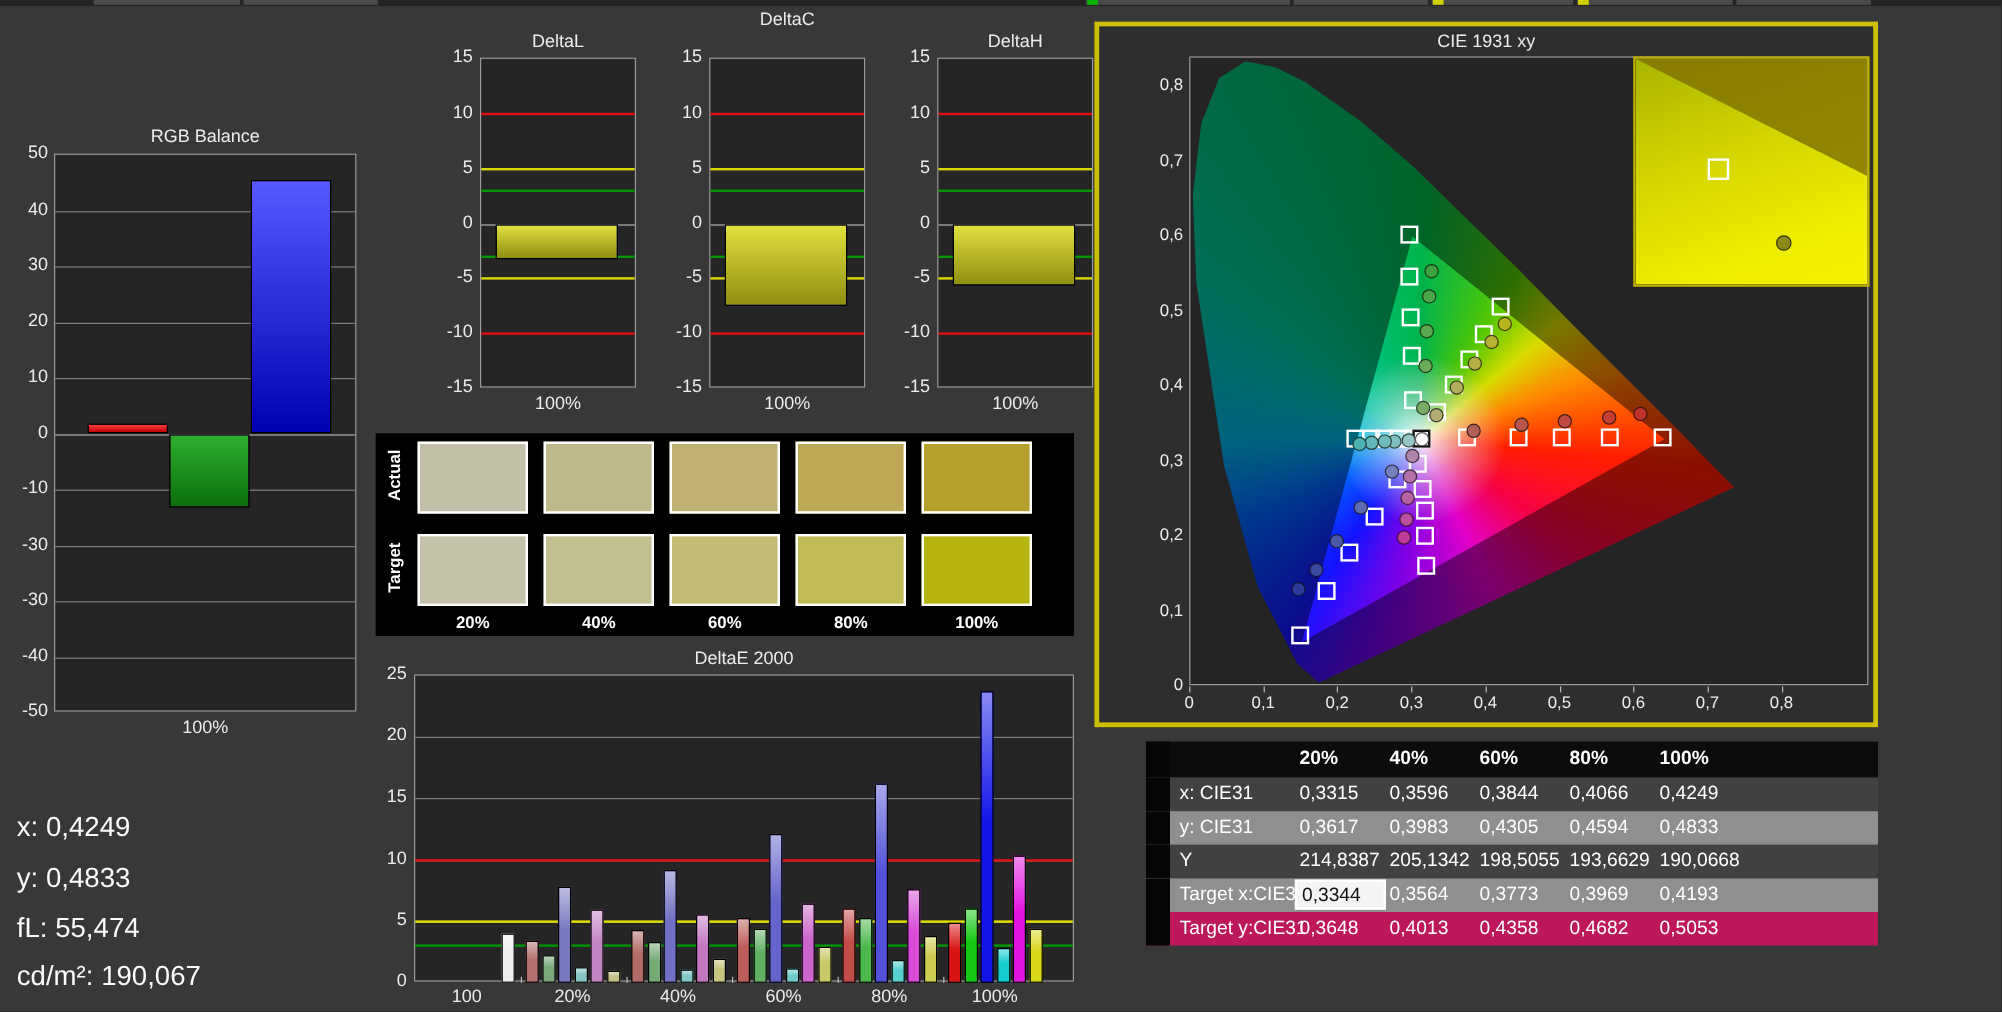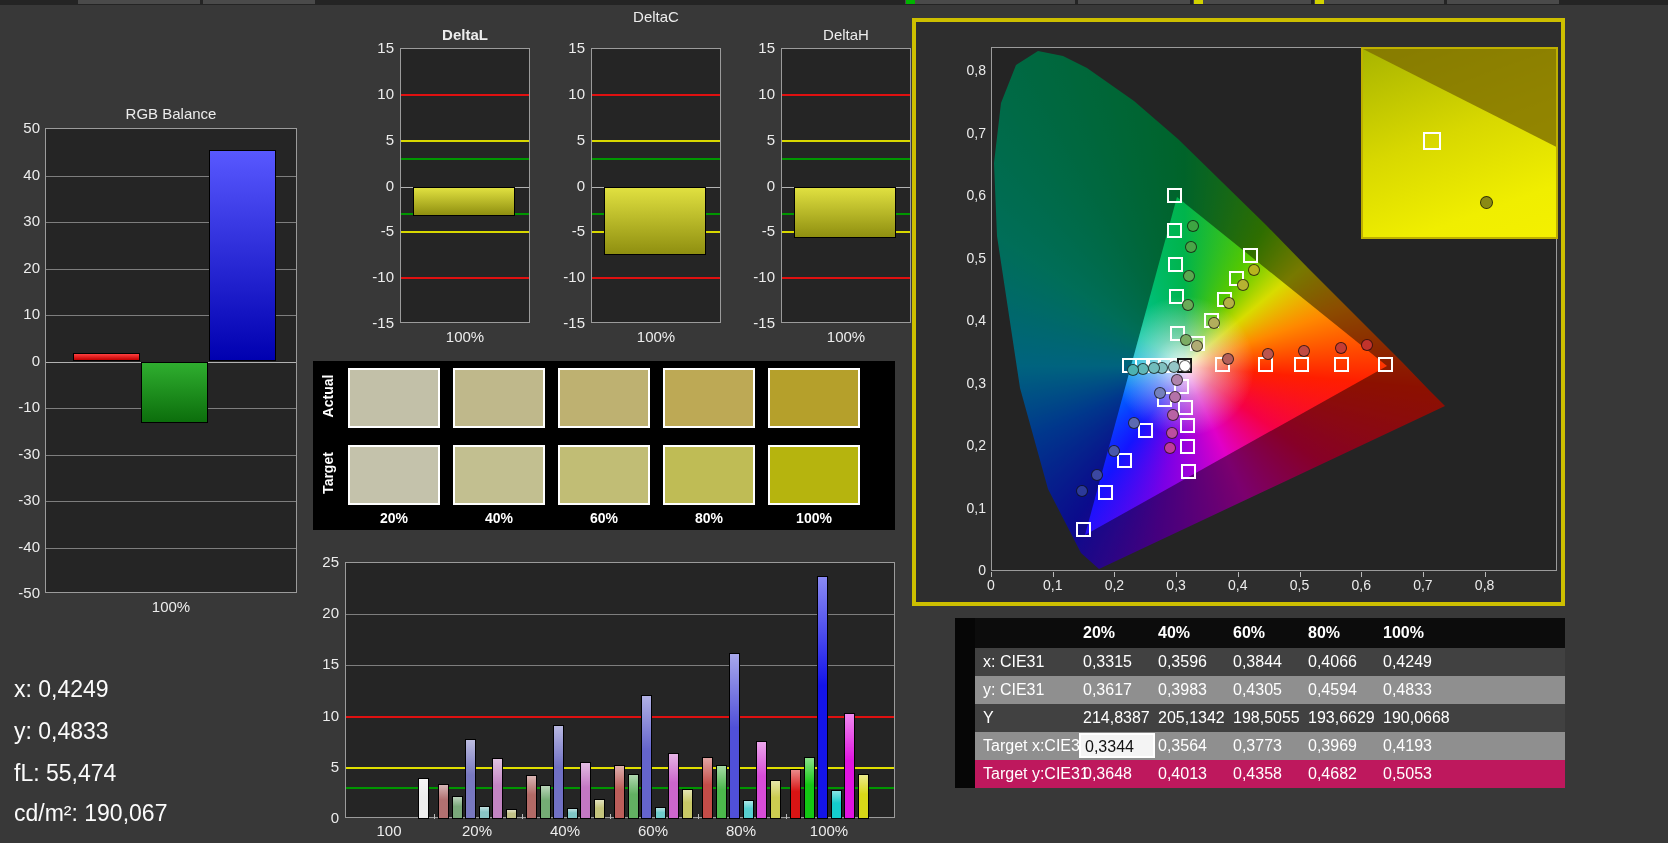--- a/index.html
+++ b/index.html
@@ -78,21 +78,21 @@
       <div class="gridline" style="top: 186px; background: rgb(126, 126, 126);"></div>
       <div class="gridline" style="top: 139.5px; background: rgb(126, 126, 126);"></div>
       <div class="gridline" style="top: 93px; background: rgb(126, 126, 126);"></div>
       <div class="gridline" style="top: 46.5px; background: rgb(126, 126, 126);"></div>
       <div class="bar" style="left: 27px; top: 224.13px; width: 67px; height: 8.37px; background: linear-gradient(rgb(255, 64, 64), rgb(192, 0, 0));"></div>
       <div class="bar" style="left: 95px; top: 232.5px; width: 67px; height: 61.845px; background: linear-gradient(rgb(47, 174, 47), rgb(12, 110, 12));"></div>
       <div class="bar" style="left: 163px; top: 20.925px; width: 67px; height: 211.575px; background: linear-gradient(rgb(88, 88, 255), rgb(0, 0, 176));"></div>
     </div>
   <div class="xlab" style="left:45px;top:598px;width:252px;">100%</div>
 
-  <div class="chart-title" style="left:400px;top:26px;width:130px;font-weight:bold;">DeltaL</div>
+  <div class="chart-title" style="left:400px;top:26px;width:130px;">DeltaL</div>
   <div class="plot" id="dl-plot" style="left:400px;top:48px;width:130px;height:275px;">
       <div class="gridline" style="top: 137.5px; background: rgb(178, 178, 178);"></div>
       <div class="refline" style="top: 44.8333px; background: rgb(224, 16, 16);"></div>
       <div class="refline" style="top: 90.6667px; background: rgb(216, 216, 0);"></div>
       <div class="refline" style="top: 109px; background: rgb(0, 150, 0);"></div>
       <div class="refline" style="top: 164px; background: rgb(0, 150, 0);"></div>
       <div class="refline" style="top: 182.333px; background: rgb(216, 216, 0);"></div>
       <div class="refline" style="top: 228.167px; background: rgb(224, 16, 16);"></div>
       <div class="bar" style="left: 12px; top: 137.5px; width: 102px; height: 29.3333px; background: linear-gradient(rgb(224, 224, 64), rgb(143, 143, 16));"></div>
     </div>
@@ -137,20 +137,21 @@
       <div class="swatch" style="left: 245px; top: 84px; width: 92px; height: 60px; background: rgb(193, 189, 117);"></div>
       <div class="swatch" style="left: 350px; top: 84px; width: 92px; height: 60px; background: rgb(191, 188, 85);"></div>
       <div class="swatch" style="left: 455px; top: 84px; width: 92px; height: 60px; background: rgb(182, 180, 14);"></div>
       <div class="swatch-collab" style="left: 35px; top: 149px; width: 92px;">20%</div>
       <div class="swatch-collab" style="left: 140px; top: 149px; width: 92px;">40%</div>
       <div class="swatch-collab" style="left: 245px; top: 149px; width: 92px;">60%</div>
       <div class="swatch-collab" style="left: 350px; top: 149px; width: 92px;">80%</div>
       <div class="swatch-collab" style="left: 455px; top: 149px; width: 92px;">100%</div>
     </div>
 
+  <div class="chart-title" style="left:345px;top:540px;width:550px;">DeltaE 2000</div>
   <div class="plot" id="de-plot" style="left:345px;top:562px;width:550px;height:256px;">
       <div class="gridline" style="top: 204.8px;"></div>
       <div class="gridline" style="top: 153.6px;"></div>
       <div class="gridline" style="top: 102.4px;"></div>
       <div class="gridline" style="top: 51.2px;"></div>
       <div class="refline" style="top: 152.6px; background: rgb(224, 16, 16);"></div>
       <div class="refline" style="top: 203.8px; background: rgb(224, 224, 0);"></div>
       <div class="refline" style="top: 224.28px; background: rgb(0, 150, 0);"></div>
       <div class="bar" style="left: 71.5px; top: 215.04px; width: 11px; height: 40.96px; background: linear-gradient(rgba(255, 255, 255, 0.5), rgba(255, 255, 255, 0) 45%), rgb(237, 237, 237);"></div>
       <div style="position: absolute; left: 88px; top: 251px; width: 1px; height: 5px; background: rgb(187, 187, 187);"></div>
@@ -184,20 +185,21 @@
       <div style="position: absolute; left: 440px; top: 251px; width: 1px; height: 5px; background: rgb(187, 187, 187);"></div>
       <div class="bar" style="left: 444px; top: 205.824px; width: 11px; height: 50.176px; background: linear-gradient(rgba(255, 255, 255, 0.5), rgba(255, 255, 255, 0) 45%), rgb(216, 20, 20);"></div>
       <div class="bar" style="left: 457.5px; top: 193.536px; width: 11px; height: 62.464px; background: linear-gradient(rgba(255, 255, 255, 0.5), rgba(255, 255, 255, 0) 45%), rgb(20, 200, 20);"></div>
       <div class="bar" style="left: 471px; top: 13.312px; width: 11px; height: 242.688px; background: linear-gradient(rgba(255, 255, 255, 0.5), rgba(255, 255, 255, 0) 45%), rgb(20, 20, 232);"></div>
       <div class="bar" style="left: 484.5px; top: 227.328px; width: 11px; height: 28.672px; background: linear-gradient(rgba(255, 255, 255, 0.5), rgba(255, 255, 255, 0) 45%), rgb(20, 204, 204);"></div>
       <div class="bar" style="left: 498px; top: 149.504px; width: 11px; height: 106.496px; background: linear-gradient(rgba(255, 255, 255, 0.5), rgba(255, 255, 255, 0) 45%), rgb(224, 20, 224);"></div>
       <div class="bar" style="left: 511.5px; top: 210.944px; width: 11px; height: 45.056px; background: linear-gradient(rgba(255, 255, 255, 0.5), rgba(255, 255, 255, 0) 45%), rgb(216, 216, 24);"></div>
     </div>
 
   <div id="cie-frame"></div>
+  <div class="chart-title" style="left:912px;top:26px;width:653px;">CIE 1931 xy</div>
   <div id="cie-plot">
       <div class="cie-layer" style="background: conic-gradient(at 192.504px 318.375px, rgb(0, 180, 76) 0deg, rgb(85, 200, 0) 30deg, rgb(216, 220, 0) 50deg, rgb(255, 136, 0) 70deg, rgb(255, 30, 0) 95deg, rgb(245, 0, 72) 125deg, rgb(224, 0, 200) 155deg, rgb(122, 0, 230) 190deg, rgb(20, 20, 255) 215deg, rgb(0, 100, 255) 245deg, rgb(0, 180, 230) 270deg, rgb(0, 200, 160) 305deg, rgb(0, 180, 76) 360deg); clip-path: path(&quot;M 107 521 L 89 505 L 56 441 L 28 340 L 5 188 L 2 115 L 9 55 L 24 17 L 46 3 L 71 8 L 95 20 L 142 53 L 186 91 L 230 134 L 274 177 L 316 220 L 355 259 L 387 291 L 411 315 L 437 342 L 453 358 Z&quot;); filter: brightness(0.55);"></div>
       <div class="cie-layer" style="background: radial-gradient(70px at 192.504px 318.375px, rgba(255, 255, 255, 0.95), rgba(235, 235, 240, 0.5) 45%, rgba(255, 255, 255, 0) 100%), conic-gradient(at 192.504px 318.375px, rgb(0, 180, 76) 0deg, rgb(85, 200, 0) 30deg, rgb(216, 220, 0) 50deg, rgb(255, 136, 0) 70deg, rgb(255, 30, 0) 95deg, rgb(245, 0, 72) 125deg, rgb(224, 0, 200) 155deg, rgb(122, 0, 230) 190deg, rgb(20, 20, 255) 215deg, rgb(0, 100, 255) 245deg, rgb(0, 180, 230) 270deg, rgb(0, 200, 160) 305deg, rgb(0, 180, 76) 360deg); clip-path: polygon(395px 318px, 185px 149px, 93px 487px);"></div>
       <div class="marker-sq" style="left: 223.375px; top: 308.5px;"></div>
       <div class="marker-sq" style="left: 265.948px; top: 308.5px;"></div>
       <div class="marker-sq" style="left: 301.734px; top: 308.5px;"></div>
       <div class="marker-sq" style="left: 342.456px; top: 308.5px;"></div>
       <div class="marker-sq" style="left: 385.646px; top: 308.5px;"></div>
       <div class="marker-sq" style="left: 178.334px; top: 277.875px;"></div>
       <div class="marker-sq" style="left: 177.1px; top: 241px;"></div>

